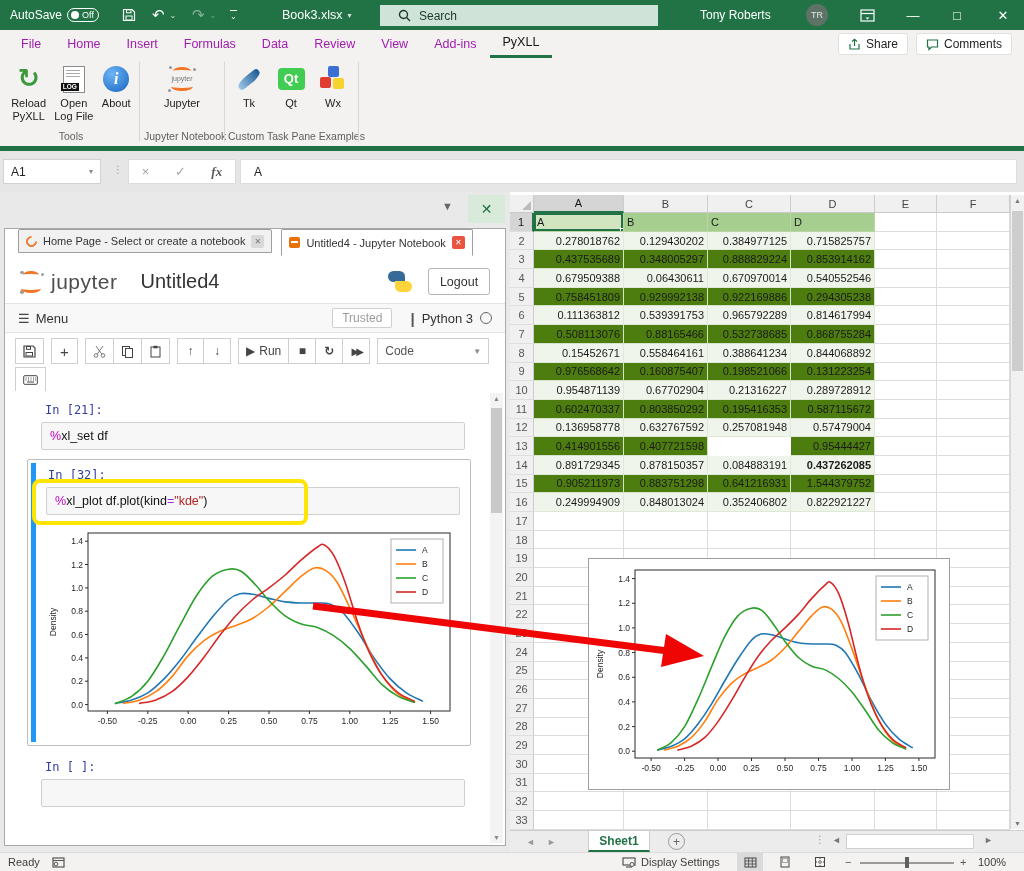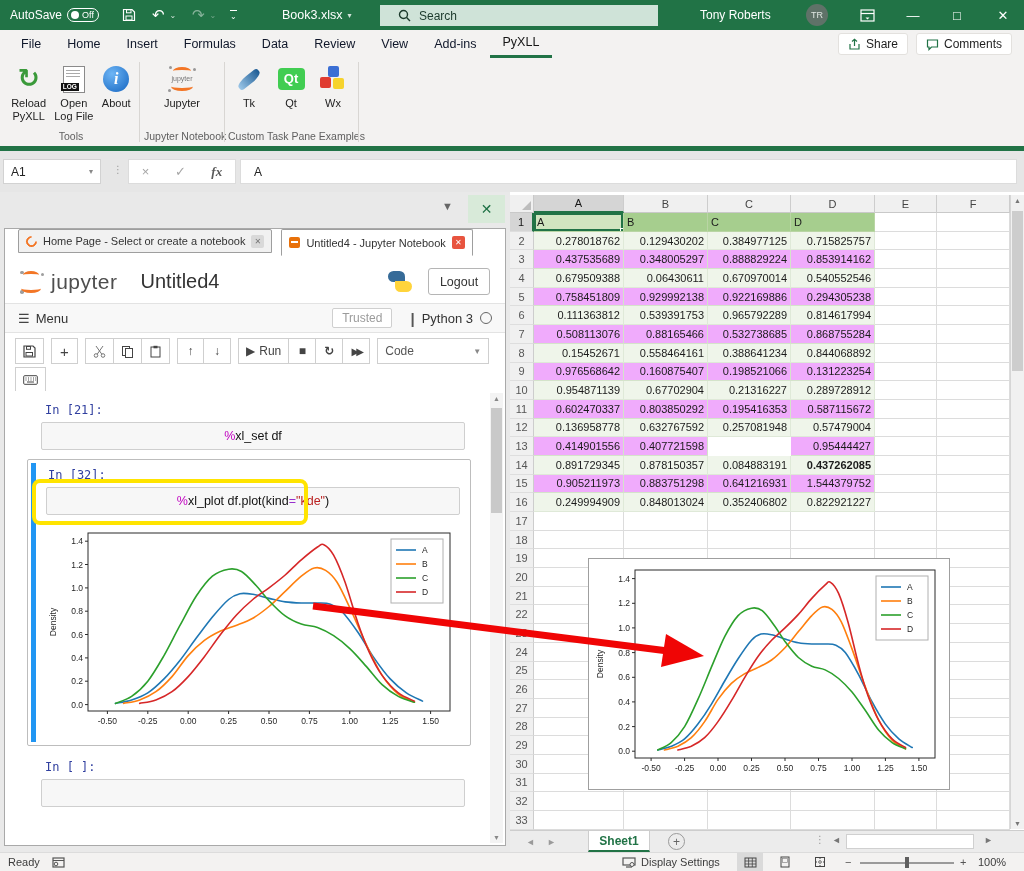--- a/index.html
+++ b/index.html
@@ -20,21 +20,21 @@
 .overchev{border-top:1.5px solid #fff;font-size:8px;padding-top:1px;}
 .docname{left:282px;font-size:12.5px;}
 .search{position:absolute;left:380px;top:5px;width:278px;height:21px;background:#cfe3d8;display:flex;align-items:center;gap:8px;padding-left:18px;color:#1c3a2c;font-size:12px;}
 .t-user{left:700px;font-size:12px;}
 .avatar{position:absolute;left:806px;top:4px;width:22px;height:22px;border-radius:50%;background:#5f7268;color:#dfe7e2;font-size:9px;display:flex;align-items:center;justify-content:center;}
 .winbtn{width:34px;justify-content:center;font-size:13px;}
 .w-ribbonopt{left:850px;}.w-min{left:896px;}.w-max{left:940px;}.w-close{left:986px;}
 
 .tabrow{position:absolute;left:0;top:30px;width:1024px;height:28px;background:#f3f2f1;}
 #ribbontabs{display:flex;margin-left:8px;height:28px;}
-.rtab{padding:0 13px;line-height:28px;font-size:12.5px;color:#0f172a;}
+.rtab{padding:0 13px;line-height:28px;font-size:12.5px;color:#a21caf;}
 .rtab.active{color:#161616;border-bottom:3px solid #217346;line-height:25px;}
 .pillbtn{position:absolute;top:3px;height:22px;background:#fff;border:1px solid #e3e1de;border-radius:3px;display:flex;align-items:center;gap:5px;padding:0 9px;color:#1e1e1e;font-size:12px;}
 .sharebtn{right:116px;}.commentsbtn{right:12px;}
 
 .ribbon{position:absolute;left:0;top:58px;width:1024px;height:88px;background:#f3f2f1;}
 .rgroup{position:absolute;top:0;height:88px;}
 .rbtns{display:flex;align-items:flex-start;}
 .rbtn{display:flex;flex-direction:column;align-items:center;width:46px;margin:3px 1px 0;font-size:11px;color:#222;text-align:center;line-height:1.15;}
 .rbtn .bicon{height:36px;display:flex;align-items:center;justify-content:center;}
 .glabel{position:absolute;bottom:4px;width:100%;text-align:center;font-size:10.5px;color:#5f5f5f;white-space:nowrap;}
@@ -97,21 +97,21 @@
 .kcirc{width:12px;height:12px;border:1.5px solid #666;border-radius:50%;}
 .nbtoolbar{height:58px;padding:5px 10px 0;position:relative;}
 .tbrow{display:flex;gap:7px;}
 .tbtn{min-width:27px;height:26px;background:#fff;border:1px solid #cfcfcf;display:flex;align-items:center;justify-content:center;font-size:12px;color:#444;padding:0 7px;gap:4px;}
 .tbgrp{display:flex;}
 .tbgrp .tbtn+.tbtn{border-left:none;}
 .codesel{width:112px;justify-content:space-between;color:#555;}
 .kbbtn{position:absolute;left:10px;top:34px;}
 .nbcontent{flex:1;position:relative;background:#fff;overflow:hidden;padding-top:4px;}
 .prompt{font-family:"DejaVu Sans Mono","Liberation Mono",monospace;font-size:12px;color:#303F9F;margin:8px 0 5px 40px;}
-.cellinput{margin:0 40px 0 36px;height:28px;background:#f7f7f7;border:1px solid #cfcfcf;border-radius:2px;display:flex;align-items:center;padding:0 8px;font-family:"DejaVu Sans Mono","Liberation Mono",monospace;font-size:12.5px;color:#111;justify-content:center;}
+.cellinput{margin:0 40px 0 36px;height:28px;background:#f7f7f7;border:1px solid #cfcfcf;border-radius:2px;display:flex;align-items:center;padding:0 8px;font-family:"DejaVu Sans Mono","Liberation Mono",monospace;font-size:12.5px;color:#111;}
 .tok-magic{color:#c000c0;}.tok-op{color:#982fce;}.tok-str{color:#BA2121;}.tok-plain{color:#111;}
 .cell2{position:relative;margin:9px 34px 0 22px;border:1px solid #bdbdbd;border-radius:2px;padding-bottom:2px;}
 .bluebar{position:absolute;left:3px;top:3px;bottom:3px;width:5px;background:#2196F3;z-index:2;}
 .cell2 .prompt{margin-left:20px;}
 .in2wrap{position:relative;margin:0 10px 0 18px;}
 .cellinput.c2{margin:0;}
 .ybox{position:absolute;left:-14px;top:-8px;width:276px;height:46px;border:4px solid #ffe400;border-radius:8px;pointer-events:none;z-index:6;}
 #nbchart{margin:10px 0 6px 14px;}
 .nbscroll{position:absolute;right:2px;top:2px;bottom:2px;width:13px;background:#f3f3f3;}
 .nbthumb{position:absolute;left:1px;right:1px;top:15px;height:105px;background:#c9c9c9;}
@@ -125,21 +125,21 @@
 .chdr.sel{background:#d5d5d5;border-bottom:2px solid #217346;color:#161616;}
 #gridrows{position:absolute;left:0;top:21px;}
 .grow{display:flex;height:18.7px;}
 .rnum{width:24px;background:#f0f0f0;border-right:1px solid #cdcdcd;border-bottom:1px solid #dedede;font-size:11px;color:#555;display:flex;align-items:center;justify-content:center;}
 .rnum.sel{background:#d5d5d5;border-right:2px solid #217346;color:#161616;}
 .gcell{border-right:1px solid #dcdcdc;border-bottom:1px solid #dcdcdc;font-size:11px;display:flex;align-items:center;justify-content:flex-end;padding-right:3px;color:#1b1b1b;background:#fff;overflow:hidden;white-space:nowrap;}
 .gcell.thdr{background:#a6ce8e;justify-content:flex-start;padding-left:3px;border-right-color:#b9d5a4;border-bottom-color:#b9d5a4;}
 .gcell.selcell{background:#d1e5c0;position:relative;box-shadow:inset 0 0 0 2px #217346;z-index:1;}
 .fillhandle{position:absolute;right:-2px;bottom:-2px;width:5px;height:5px;background:#217346;border:1px solid #fff;}
 .gcell.band0{background:#eff5ea;border-right-color:#dfe9d8;border-bottom-color:#dfe9d8;}
-.gcell.band1{background:#f0abfc;border-right-color:#d4e3ca;border-bottom-color:#d4e3ca;}
+.gcell.band1{background:#4d7c0f;border-right-color:#d4e3ca;border-bottom-color:#d4e3ca;}
 .xlchartbox{position:absolute;left:78px;top:366px;width:362px;height:232px;background:#fff;border:1px solid #9f9f9f;z-index:10;padding:3px 2px;}
 .vscroll{position:absolute;right:0;top:3px;width:14px;height:634px;background:#f1f1f1;border-left:1px solid #d6d6d6;}
 .vthumb{position:absolute;left:1px;right:1px;top:16px;height:160px;background:#cdcdcd;}
 .var{position:absolute;left:0;width:13px;text-align:center;font-size:7px;color:#777;}
 
 .tabbar{position:absolute;left:0;bottom:0;width:514px;height:22px;background:#ececec;border-top:1px solid #cdcdcd;}
 .navar{position:absolute;top:0;height:21px;display:flex;align-items:center;color:#9a9a9a;font-size:9px;gap:12px;left:16px;}
 .sheettab{position:absolute;left:78px;top:0;height:21px;width:62px;background:#fff;border-right:1px solid #cdcdcd;border-left:1px solid #cdcdcd;border-bottom:2px solid #217346;display:flex;align-items:center;justify-content:center;font-size:12px;font-weight:bold;color:#217346;}
 .addsheet{position:absolute;left:158px;top:2px;width:17px;height:17px;border:1px solid #9a9a9a;border-radius:50%;color:#666;font-size:12px;display:flex;align-items:center;justify-content:center;}
 .tbdots{position:absolute;left:305px;top:3px;color:#999;font-size:10px;}

